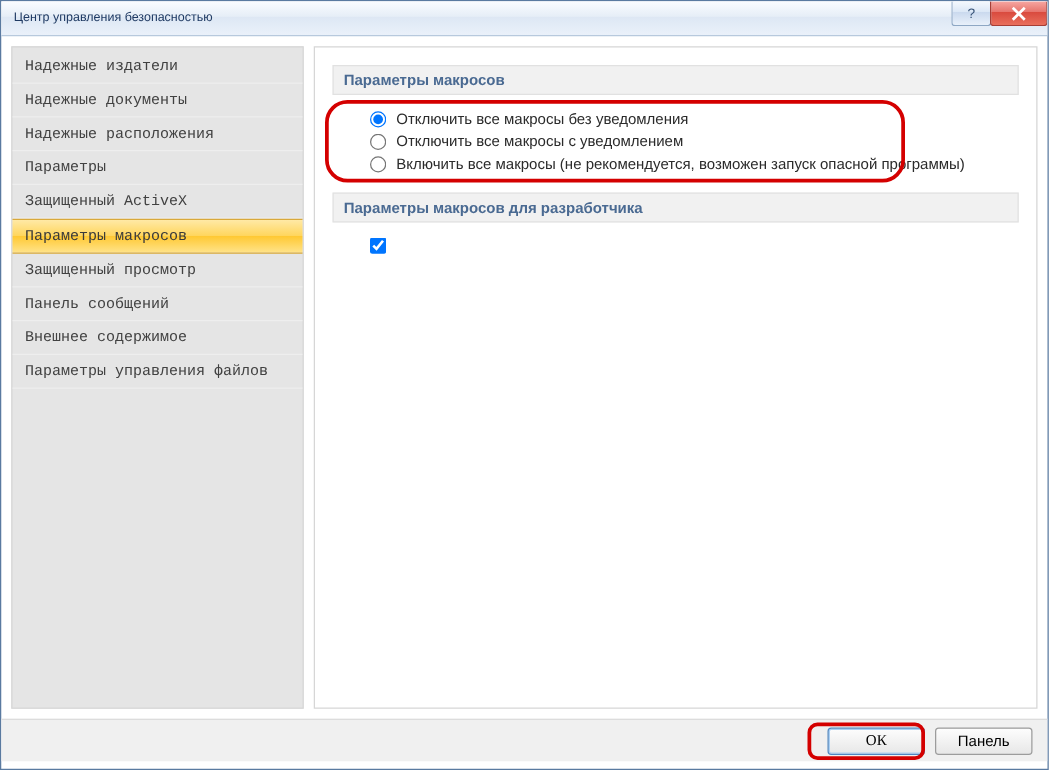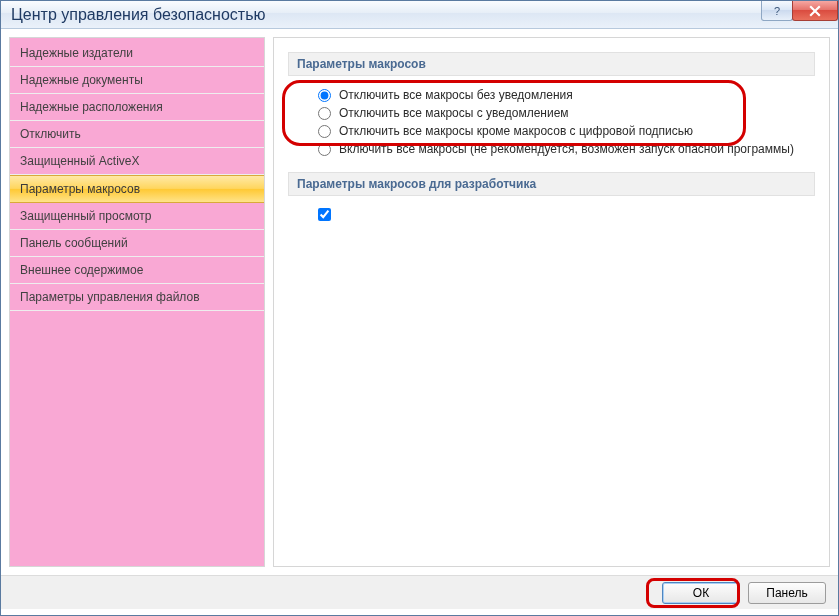--- a/index.html
+++ b/index.html
@@ -17,21 +17,21 @@
     height: 28px;
     background: linear-gradient(#fafcff, #e6eef7 45%, #dde7f4 46%, #eaf1fa);
     border-bottom: 1px solid #b7c9dd;
     display: flex;
     align-items: center;
     padding: 0 0 0 10px;
     position: relative;
   }
   .titlebar .title {
     color: #1f3a63;
-    font-size: 16px;
+    font-size: 10px;
   }
   .winbtns { position: absolute; right: 0; top: 0; display: flex; height: 20px; }
   .winbtn {
     width: 32px;
     height: 20px;
     border: 1px solid #8ea7c4;
     border-top: none;
     background: linear-gradient(#f5f9fe,#dbe7f6 45%,#cad9ee 46%,#e8f0fa);
     display:flex; align-items:center; justify-content:center;
     font-size: 11px; color:#3a567a;
@@ -45,24 +45,25 @@
     color:#fff; font-weight:bold;
   }
   .winbtn.close svg { width:12px; height:12px; }
   .content {
     display:flex;
     height: 546px;
     padding: 8px;
     gap: 8px;
   }
   .sidebar {
-    width: 256px;
+    width: 234px;
     border: 1px solid #d6d6d6;
-    background:#f9a8d4;
+    background:#e5e5e5;
     padding-top: 2px;
+    font-family: Liberation Mono, monospace;
   }
   .sideitem {
     padding: 6px 10px;
     color:#414141;
     border-bottom: 1px solid #eee;
     cursor: pointer;
     white-space: nowrap;
   }
   .sideitem.selected {
     background: linear-gradient(#ffe9a6,#ffd65e 48%,#ffc831 49%,#ffe389);
@@ -119,20 +120,21 @@
     height: 22px;
     border: 1px solid #9c9c9c;
     background: linear-gradient(#fdfdfd,#e7e7e7);
     border-radius: 3px;
     font: inherit;
     cursor: pointer;
   }
   .btn.default {
     border:1px solid #4f86c0;
     box-shadow: 0 0 0 1px #a9cff4 inset;
+    font-family: Liberation Serif, serif;
   }
   .footer .anno-ok {
     position:absolute;
     right: 98px;
     top: 2px;
     width: 94px;
     height: 30px;
     border: 3px solid #d40000;
     border-radius: 8px;
     pointer-events:none;
@@ -153,21 +155,21 @@
         </svg>
     </div>
   </div>
 </div>
 
 <div class="content">
   <div class="sidebar">
     <div class="sideitem">Надежные издатели</div>
     <div class="sideitem">Надежные документы</div>
     <div class="sideitem">Надежные расположения</div>
-    <div class="sideitem">Отключить</div>
+    <div class="sideitem">Параметры</div>
     <div class="sideitem">Защищенный ActiveX</div>
     <div class="sideitem selected">Параметры макросов</div>
     <div class="sideitem">Защищенный просмотр</div>
     <div class="sideitem">Панель сообщений</div>
     <div class="sideitem">Внешнее содержимое</div>
     <div class="sideitem">Параметры управления файлов</div>
   </div>
 
   <div class="main">
     <div class="grouphdr">Параметры макросов</div>
@@ -176,24 +178,20 @@
       <div class="optrow">
         <input type="radio" name="macro" checked="" style="">
         <label>Отключить все макросы без уведомления</label>
       </div>
       <div class="optrow">
         <input type="radio" name="macro" style="">
         <label>Отключить все макросы с уведомлением</label>
       </div>
       <div class="optrow">
         <input type="radio" name="macro" style="">
-        <label>Отключить все макросы кроме макросов с цифровой подписью</label>
-      </div>
-      <div class="optrow">
-        <input type="radio" name="macro" style="">
         <label>Включить все макросы (не рекомендуется, возможен запуск опасной программы)</label>
       </div>
     </div>
 
     <div class="grouphdr">Параметры макросов для разработчика</div>
     <div class="opts">
       <div class="optrow">
         <input type="checkbox" checked="" style="">
       </div>
     </div>

